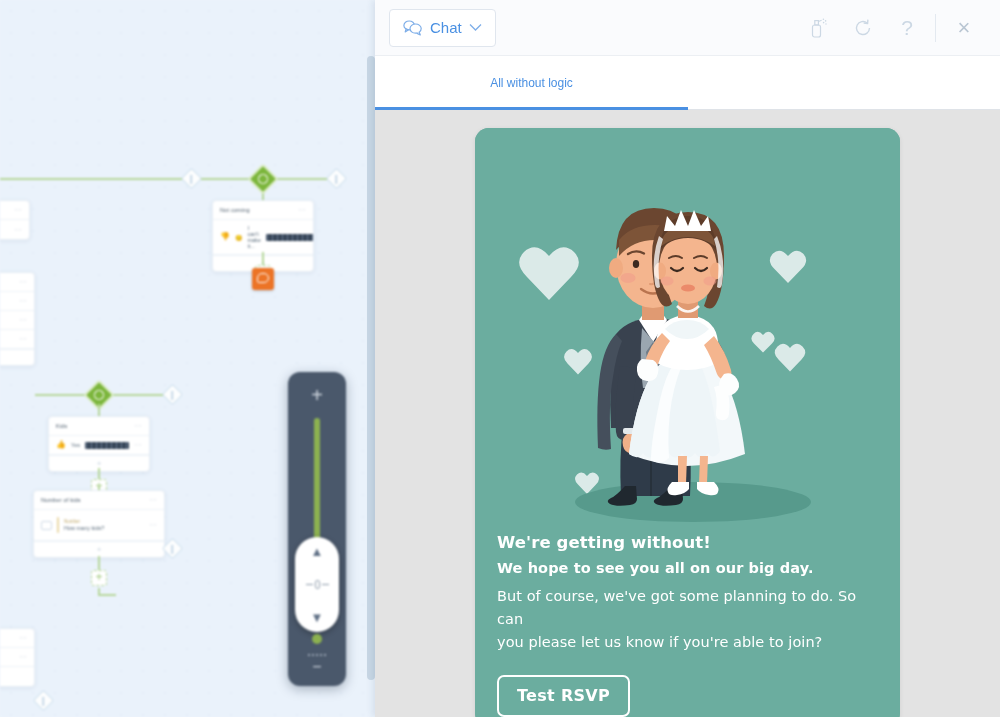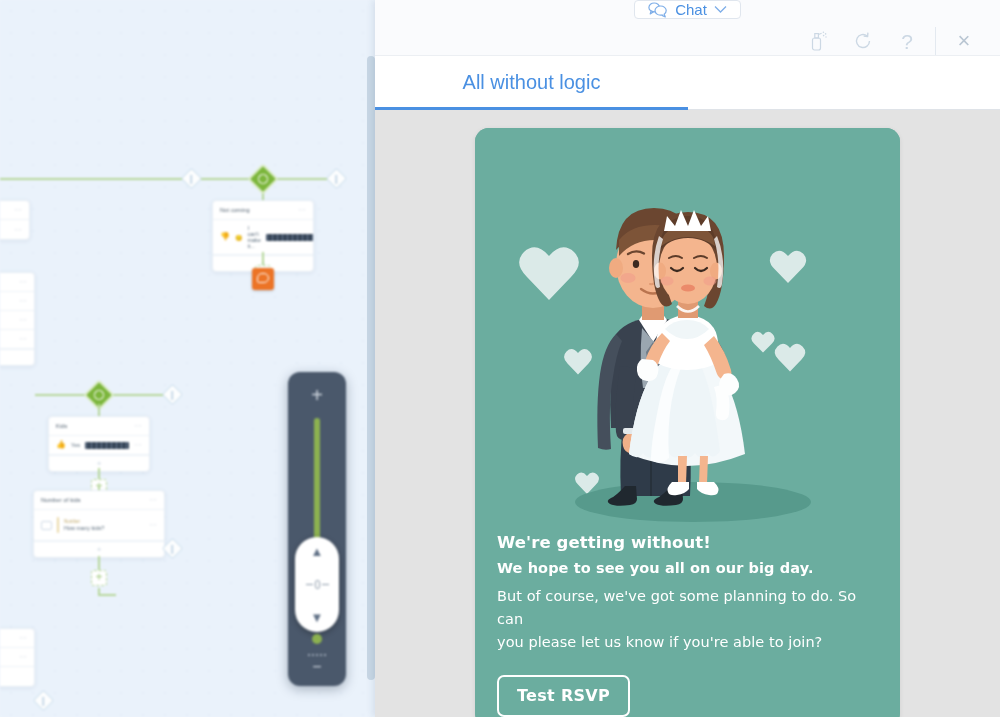--- a/index.html
+++ b/index.html
@@ -154,21 +154,21 @@
 
   
   .panel {
     position: absolute; left: 375px; top: 0; width: 625px; height: 717px;
     background: #e3e3e3;
     box-shadow: -2px 0 7px rgba(40,70,110,.12);
   }
   .panel-header {
     height: 56px; background: #fafbfd;
     border-bottom: 1px solid #eceff3;
-    display: flex; align-items: center; padding: 0 14px 0 14px; flex-direction: column;
+    display: flex; align-items: center; padding: 0 14px 0 14px;
   }
   .chat-select {
     display: flex; align-items: center; gap: 7px;
     border: 1px solid #e0e6ee; border-radius: 4px; background: #fff;
     height: 38px; padding: 0 13px; cursor: pointer;
   }
   .chat-select .label {
     color: #4a90e2; font-size: 15px;
   }
   .hdr-icons { margin-left: auto; display: flex; align-items: center; }
@@ -181,21 +181,21 @@
   }
   .hdr-icons .qm { font-size: 21px; color: #ccd8e4; line-height: 1; }
   .hdr-icons .xx { font-size: 22px; color: #b9c6d3; line-height: 1; font-weight: 300;}
 
   .tabs {
     display: flex; height: 54px; background: #fff;
     border-bottom: 1px solid #dfe3e8;
   }
   .tab {
     flex: 1; display: flex; align-items: center; justify-content: center;
-    font-size: 20px; color: #8895a4; cursor: pointer;
+    font-size: 12px; color: #8895a4; cursor: pointer;
     border-right: 1px solid #e9edf2; position: relative; background: #fff;
   }
   .tab:last-child { border-right: none; }
   .tab.active { color: #4a90e2; }
   .tab.active::after {
     content: ""; position: absolute; left: 0; right: 0; bottom: -1px;
     height: 3px; background: #4a90e2;
   }
 
   .preview-body {

